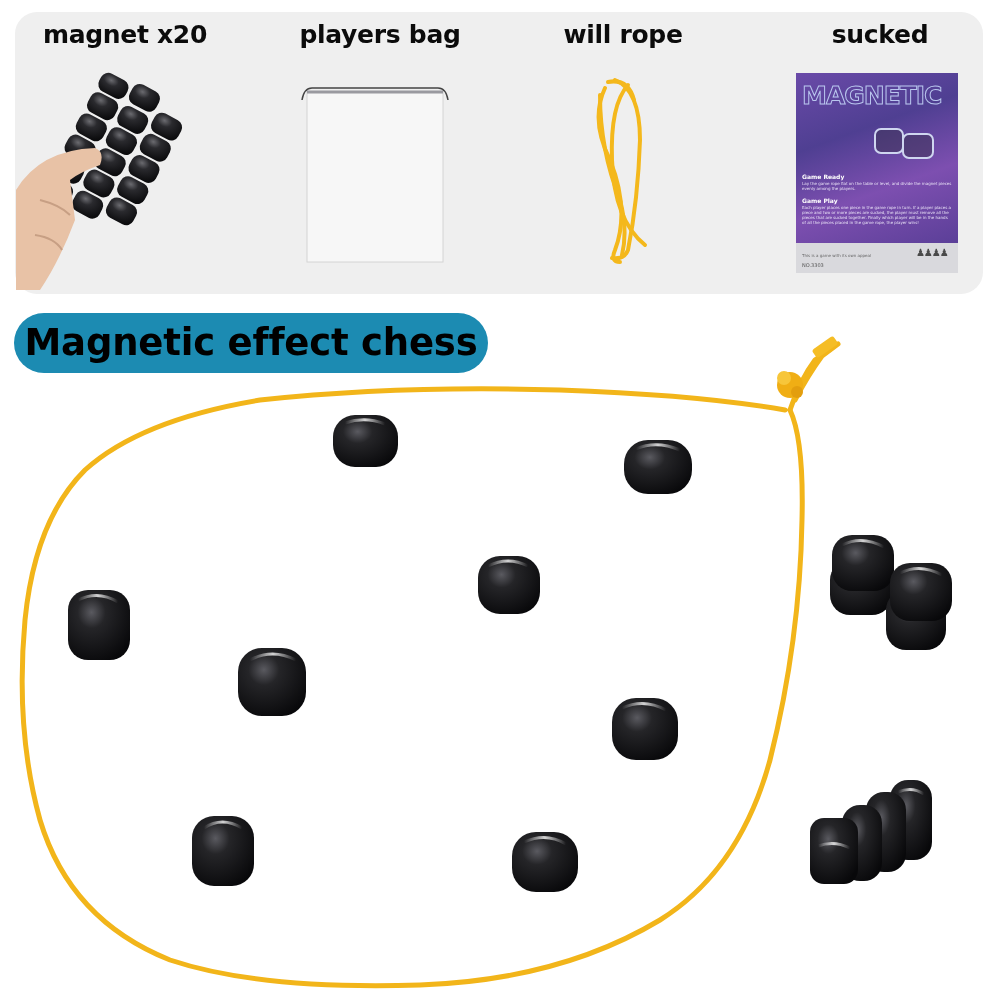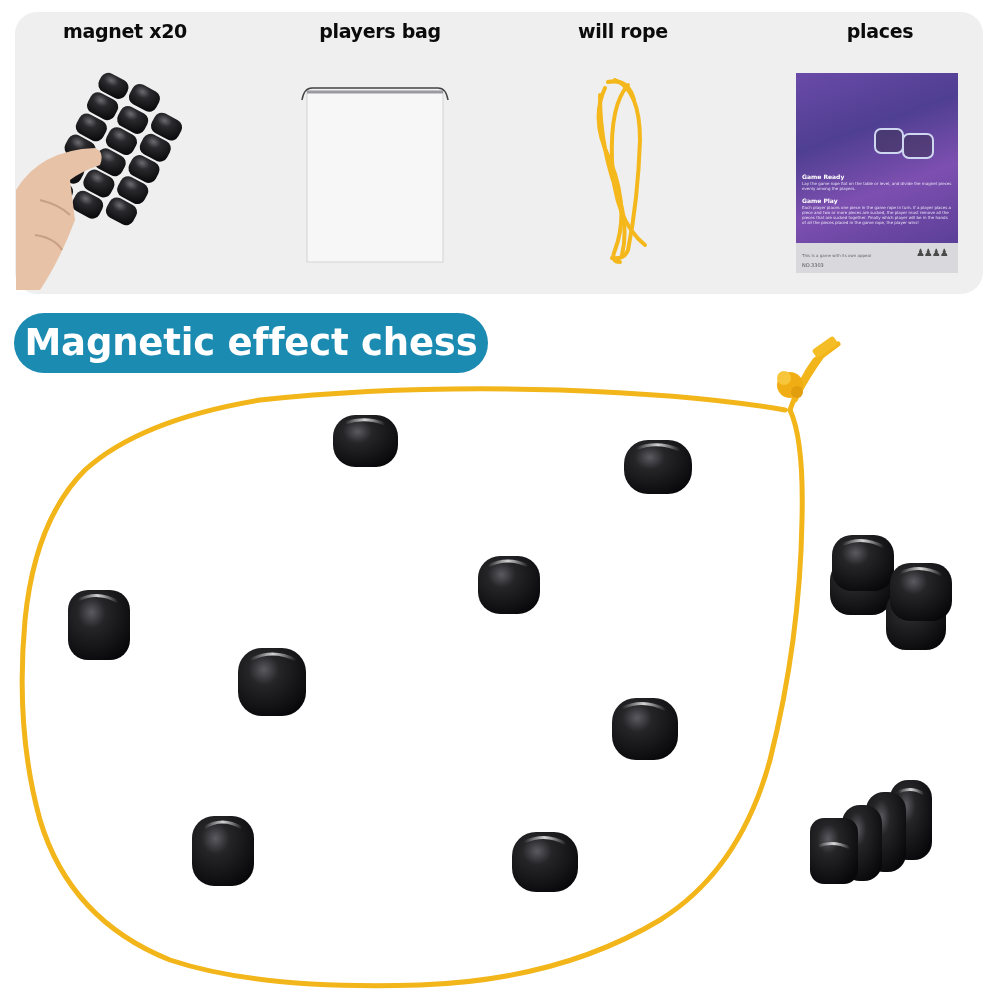--- a/index.html
+++ b/index.html
@@ -1,40 +1,40 @@
 <!DOCTYPE html>
 <html><head>
 <meta charset="utf-8">
 <style>
   html,body{margin:0;padding:0;background:#ffffff;}
   body{width:1000px;height:1000px;position:relative;overflow:hidden;font-family:"DejaVu Sans","Liberation Sans",sans-serif;}
   .top-panel{position:absolute;left:15px;top:12px;width:968px;height:282px;background:#efefef;border-radius:22px;}
-  .item-label{position:absolute;top:20px;font-weight:bold;font-size:19px;color:#0b0b0b;text-align:center;width:240px;letter-spacing:-0.3px;}
+  .item-label{position:absolute;top:20px;font-weight:bold;font-size:25px;color:#0b0b0b;text-align:center;width:240px;letter-spacing:-0.3px;}
   .banner{position:absolute;left:14px;top:313px;width:474px;height:60px;background:#1c8bb2;border-radius:30px;}
-  .banner span{position:absolute;left:0;top:0;width:100%;height:100%;line-height:60px;text-align:center;color:#ffffff;font-weight:bold;font-size:37px;letter-spacing:-0.2px;}
+  .banner span{position:absolute;left:0;top:0;width:100%;height:100%;line-height:60px;text-align:center;color:#000000;font-weight:bold;font-size:37px;letter-spacing:-0.2px;}
   .manual{position:absolute;left:796px;top:73px;width:162px;height:200px;}
   .manual .cover{position:absolute;left:0;top:0;width:162px;height:170px;background:linear-gradient(160deg,#6a4aa8 0%,#4f3f92 35%,#7d4fb0 65%,#5b3f98 100%);}
   .manual .title{position:absolute;left:6px;top:8px;font-family:"DejaVu Sans",sans-serif;font-weight:bold;font-size:25px;color:transparent;-webkit-text-stroke:1px #b9c6ee;letter-spacing:-1px;}
   .manual .h{position:absolute;left:6px;color:#fff;font-size:6px;font-weight:bold;}
   .manual .p{position:absolute;left:6px;width:150px;color:#e8e0f6;font-size:4px;line-height:5px;}
   .manual .footer{position:absolute;left:0;top:170px;width:162px;height:30px;background:#d9d9dd;}
   .manual .footer .f1{position:absolute;left:6px;top:10px;font-size:4px;color:#666;}
   .manual .footer .f2{position:absolute;left:6px;top:19px;font-size:5px;color:#555;}
   .manual .footer .people{position:absolute;right:10px;top:4px;font-size:10px;color:#4a4a4a;letter-spacing:-1px;}
   svg{position:absolute;left:0;top:0;}
 </style>
 </head>
 <body>
 
 <div class="top-panel"></div>
 
 <div class="item-label" style="left:5px;">magnet x20</div>
 <div class="item-label" style="left:260px;">players bag</div>
 <div class="item-label" style="left:503px;">will rope</div>
-<div class="item-label" style="left:760px;">places</div>
+<div class="item-label" style="left:760px;">sucked</div>
 
 <svg width="1000" height="300" viewBox="0 0 1000 300">
   <defs>
     <radialGradient id="stoneG" cx="35%" cy="30%" r="75%">
       <stop offset="0%" stop-color="#6b6b70"></stop>
       <stop offset="35%" stop-color="#2a2a2e"></stop>
       <stop offset="100%" stop-color="#0c0c0e"></stop>
     </radialGradient>
   </defs>
 
@@ -72,20 +72,21 @@
     <path d="M605 88 Q590 120 610 160 Q630 210 615 250 Q610 262 620 262"></path>
     <path d="M615 80 Q640 90 640 140 Q638 200 628 250 Q624 260 612 258"></path>
     <path d="M600 95 Q600 150 620 200 Q628 230 622 255"></path>
     <path d="M628 85 Q610 105 612 160 Q614 220 645 245"></path>
     <path d="M608 82 Q628 78 634 100"></path>
   </g>
 </svg>
 
 <div class="manual">
   <div class="cover">
+    <div class="title">MAGNETIC</div>
     <div style="position:absolute;left:78px;top:55px;width:26px;height:22px;border:2px solid #cfd6f0;border-radius:7px;background:rgba(60,50,80,0.5);"></div>
     <div style="position:absolute;left:106px;top:60px;width:28px;height:22px;border:2px solid #cfd6f0;border-radius:7px;background:rgba(60,50,80,0.5);"></div>
     <div class="h" style="top:100px;">Game Ready</div>
     <div class="p" style="top:108px;">Lay the game rope flat on the table or level, and divide the magnet pieces evenly among the players.</div>
     <div class="h" style="top:124px;">Game Play</div>
     <div class="p" style="top:132px;">Each player places one piece in the game rope in turn. If a player places a piece and two or more pieces are sucked, the player must remove all the pieces that are sucked together. Finally which player will be in the hands of all the pieces placed in the game rope, the player wins!</div>
   </div>
   <div class="footer">
     <div class="f1">This is a game with its own appeal</div>
     <div class="f2">NO.3303</div>

